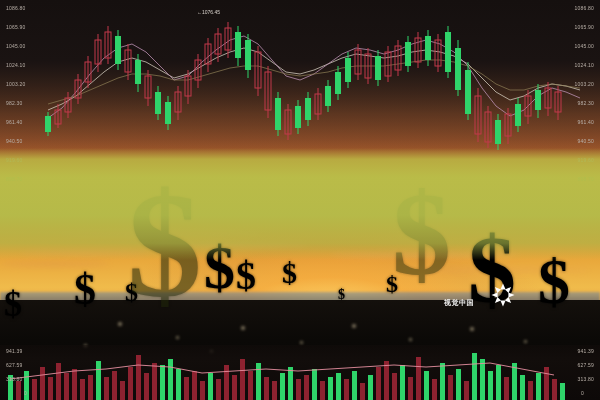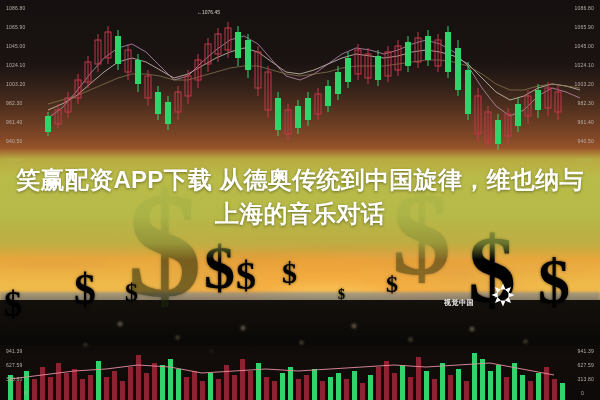--- a/index.html
+++ b/index.html
@@ -469,21 +469,20 @@
     <div class="axis-label axis-left" style="top:31px;">313.80</div>
     <div class="axis-label axis-left" style="top:45px;left:24px;">0</div>
 
     <div class="axis-label axis-right" style="top:3px;">941.39</div>
     <div class="axis-label axis-right" style="top:17px;">627.59</div>
     <div class="axis-label axis-right" style="top:31px;">313.80</div>
     <div class="axis-label axis-right" style="top:45px;right:16px;">0</div>
   </div>
 
   <div class="headline-band"></div>
-  <div class="headline">笑赢配资APP下载 从德奥传统到中国旋律，维也纳与上海的音乐对话</div>
 
   <div class="wm">
     <div class="wm-cn">视觉中国</div>
     <div class="wm-burst">
       <svg width="26" height="26" viewBox="0 0 26 26">
         <g fill="#ffffff">
           <path d="M13 1.5 L15.6 7.6 L10.4 7.6 Z"></path>
           <path d="M24.5 13 L18.4 15.6 L18.4 10.4 Z"></path>
           <path d="M13 24.5 L10.4 18.4 L15.6 18.4 Z"></path>
           <path d="M1.5 13 L7.6 10.4 L7.6 15.6 Z"></path>

